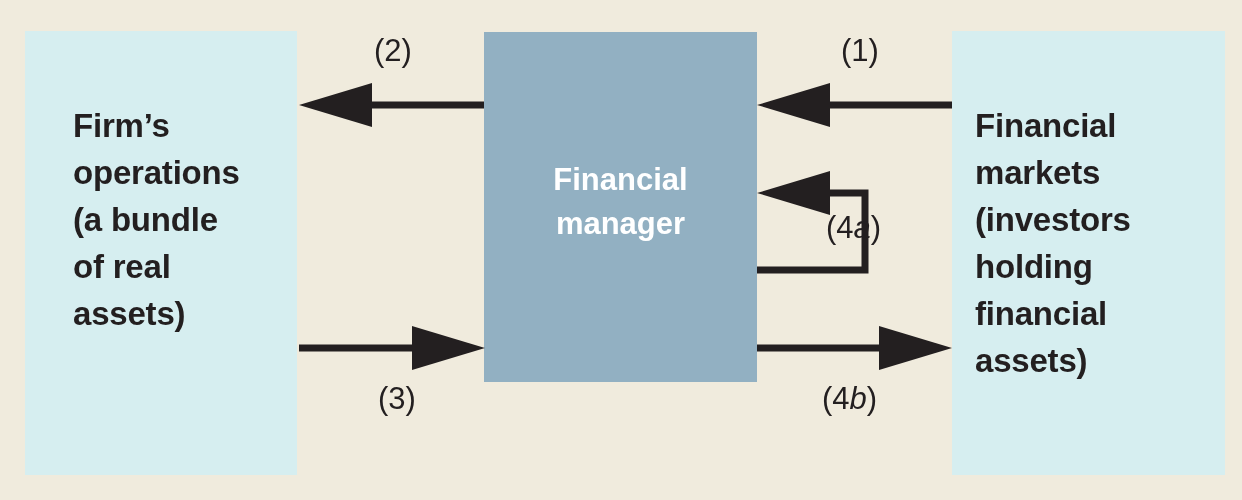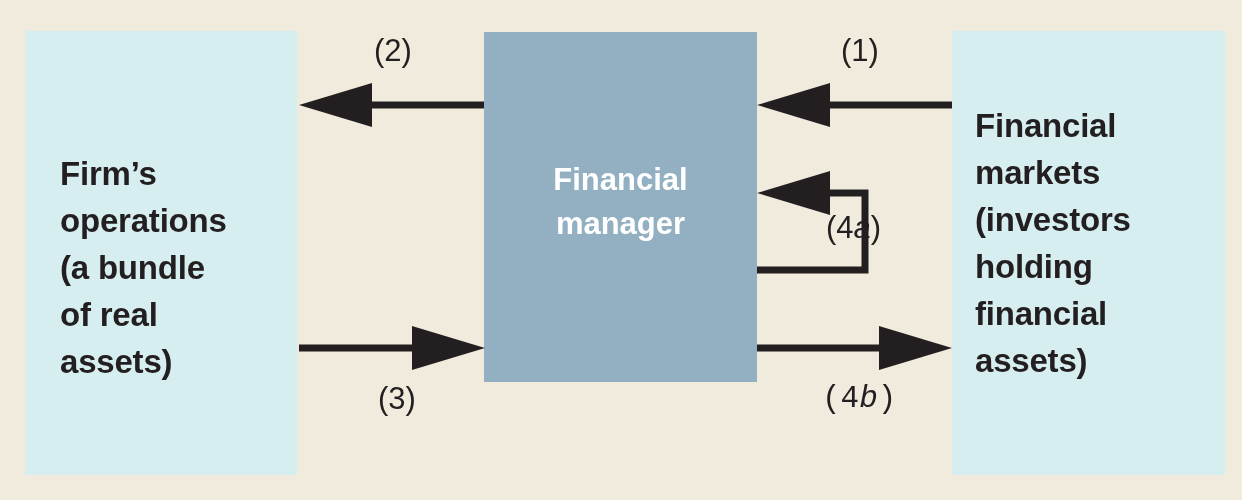--- a/index.html
+++ b/index.html
@@ -34,24 +34,23 @@
     letter-spacing: -0.2px;
     white-space: pre-line;
   }
   #panel-left {
     left: 25px;
     top: 31px;
     width: 272px;
     height: 444px;
   }
   #panel-left-text {
-    left: 60px;
+    left: 73px;
     top: 102px;
     width: 230px;
-    margin-top: 48px;
   }
   #panel-right {
     left: 952px;
     top: 31px;
     width: 273px;
     height: 444px;
   }
   #panel-right-text {
     left: 975px;
     top: 102px;
@@ -85,21 +84,21 @@
     color: #231f20;
     white-space: nowrap;
   }
   .flow-label i {
     font-style: italic;
   }
   #label-1 { left: 841px; top: 33px; }
   #label-2 { left: 374px; top: 33px; }
   #label-3 { left: 378px; top: 381px; }
   #label-4a { left: 826px; top: 210px; }
-  #label-4b { left: 822px; top: 381px; font-family: Liberation Mono, monospace; }
+  #label-4b { left: 822px; top: 381px; }
   #arrows {
     position: absolute;
     left: 0;
     top: 0;
     width: 1242px;
     height: 500px;
   }
 </style>
 </head>
 <body>

